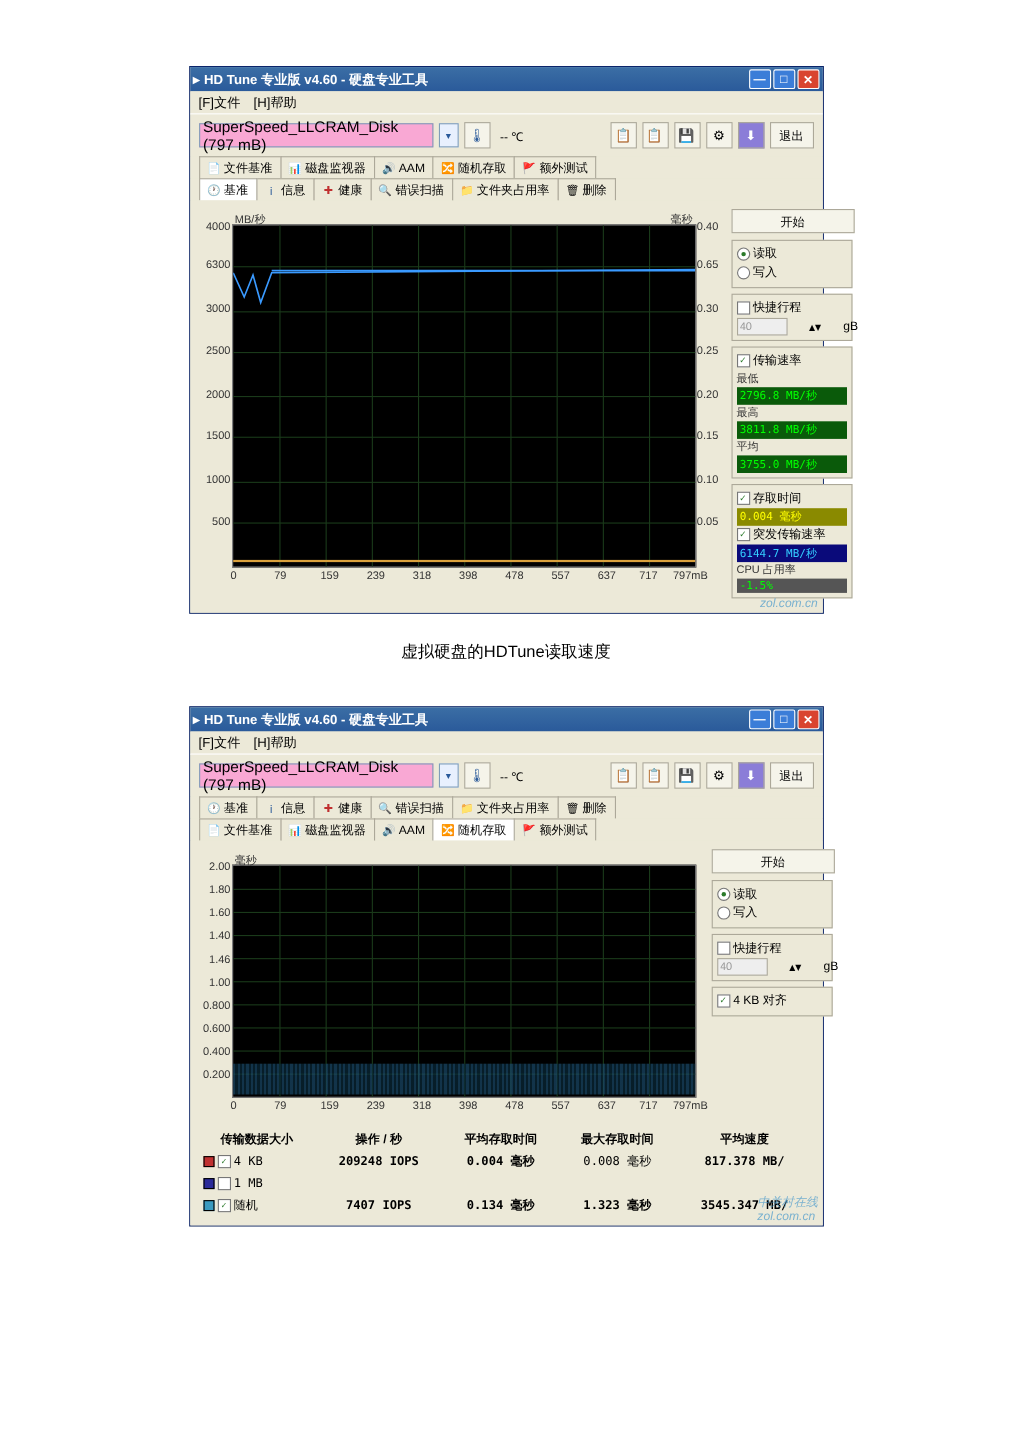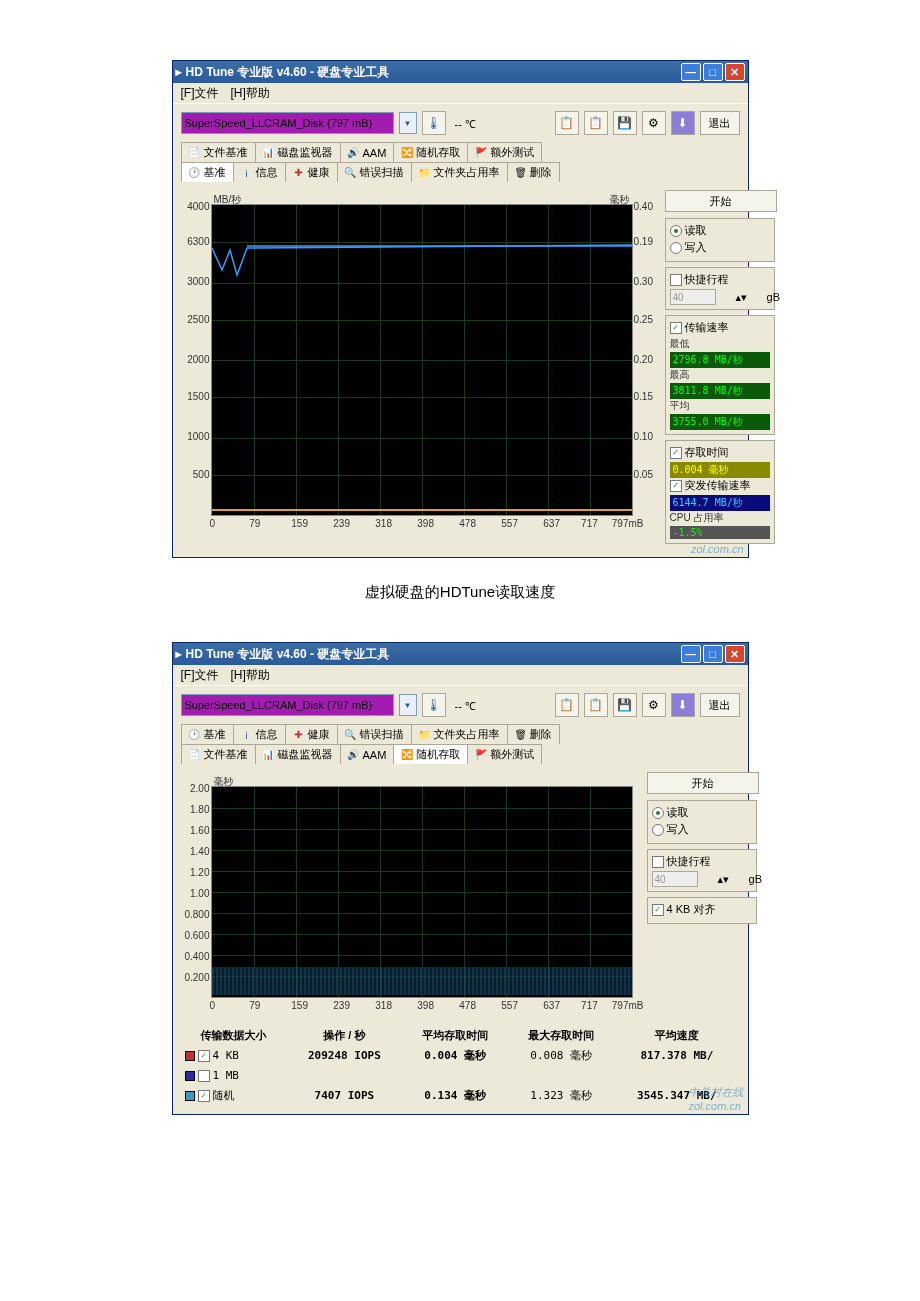--- a/index.html
+++ b/index.html
@@ -5,21 +5,21 @@
   body{margin:0;background:#fff;font-family:"Microsoft YaHei",Arial,sans-serif;font-size:12px;color:#000;width:920px}
   .page{padding:60px 20px}
   .window{width:575px;margin:0 auto 25px;border:1px solid #0a246a;background:#ece9d8;position:relative}
   .titlebar{background:linear-gradient(#3b6ea5,#2a5a9a);color:#fff;height:22px;display:flex;align-items:center;padding:0 3px;font-weight:bold;font-size:12px}
   .titlebar .tico{margin-right:4px}
   .titlebar .spacer{flex:1}
   .tbtn{width:18px;height:16px;display:inline-flex;align-items:center;justify-content:center;margin-left:2px;font-weight:bold;font-size:11px;border:1px solid #fff;border-radius:2px}
   .min{background:#3b7dd8}.max{background:#3b7dd8}.close{background:#d9442f}
   .menubar{background:#ece9d8;height:20px;display:flex;align-items:center;gap:12px;padding:0 8px;font-size:12px}
   .toolbar{height:30px;display:flex;align-items:center;padding:4px 8px;gap:5px;background:#ece9d8;border-top:1px solid #fff}
-  .drive{width:205px;height:20px;background:#a21caf;border:1px solid #7f9db9;font-size:11px;padding:0 3px;display:flex;align-items:center}
+  .drive{width:205px;height:20px;background:#f9a8d4;border:1px solid #7f9db9;font-size:14px;padding:0 3px;display:flex;align-items:center}
   .drop{width:16px;height:20px;border:1px solid #7f9db9;background:#e8f0fe;display:flex;align-items:center;justify-content:center;font-size:8px;color:#2a5a9a}
   .icobtn{width:22px;height:22px;border:1px solid #aca899;background:#f5f4ea;display:flex;align-items:center;justify-content:center;font-size:12px}
   .icobtn.purple{background:#8b7dd8;color:#fff}
   .temp{font-size:11px;padding:0 4px}
   .exitbtn{width:38px;height:22px;border:1px solid #aca899;background:#f5f4ea;font-size:11px;display:flex;align-items:center;justify-content:center}
   .tabs{display:flex;padding:0 8px;gap:0;background:#ece9d8}
   .tabs2{display:flex;padding:0 8px;background:#ece9d8}
   .tab{display:flex;align-items:center;gap:3px;padding:2px 7px;font-size:11px;border:1px solid #aca899;border-bottom:none;background:#ece9d8;margin-right:-1px;white-space:nowrap}
   .tab.active{background:#fff;position:relative;z-index:1}
   .tabrow2{border-top:0}
@@ -178,21 +178,21 @@
 
         <span class="ylabel" style="top:-4px">4000</span>
             <span class="ylabel" style="top:10%">6300</span>
             <span class="ylabel" style="top:23%">3000</span>
             <span class="ylabel" style="top:35%">2500</span>
             <span class="ylabel" style="top:48%">2000</span>
             <span class="ylabel" style="top:60%">1500</span>
             <span class="ylabel" style="top:73%">1000</span>
             <span class="ylabel" style="top:85%">500</span>
         <span class="yrlabel" style="top:-4px">0.40</span>
-            <span class="yrlabel" style="top:10%">0.19</span>
+            <span class="yrlabel" style="top:10%">0.65</span>
             <span class="yrlabel" style="top:23%">0.30</span>
             <span class="yrlabel" style="top:35%">0.25</span>
             <span class="yrlabel" style="top:48%">0.20</span>
             <span class="yrlabel" style="top:60%">0.15</span>
             <span class="yrlabel" style="top:73%">0.10</span>
             <span class="yrlabel" style="top:85%">0.05</span>
         <span class="xlabel" style="left:-2px">0</span>
             <span class="xlabel" style="left:9%">79</span>
             <span class="xlabel" style="left:19%">159</span>
             <span class="xlabel" style="left:29%">239</span>
@@ -365,21 +365,21 @@
               <div class="grid-v" style="left:50%"></div>
               <div class="grid-v" style="left:60%"></div>
               <div class="grid-v" style="left:70%"></div>
               <div class="grid-v" style="left:80%"></div>
               <div class="grid-v" style="left:90%"></div>
           <div class="noise"></div>
           <span class="ylabel" style="top:-4px">2.00</span>
               <span class="ylabel" style="top:8%">1.80</span>
               <span class="ylabel" style="top:18%">1.60</span>
               <span class="ylabel" style="top:28%">1.40</span>
-              <span class="ylabel" style="top:38%">1.20</span>
+              <span class="ylabel" style="top:38%">1.46</span>
               <span class="ylabel" style="top:48%">1.00</span>
               <span class="ylabel" style="top:58%">0.800</span>
               <span class="ylabel" style="top:68%">0.600</span>
               <span class="ylabel" style="top:78%">0.400</span>
               <span class="ylabel" style="top:88%">0.200</span>
           <span class="xlabel" style="left:-2px">0</span>
               <span class="xlabel" style="left:9%">79</span>
               <span class="xlabel" style="left:19%">159</span>
               <span class="xlabel" style="left:29%">239</span>
               <span class="xlabel" style="left:39%">318</span>
@@ -465,21 +465,21 @@
             <tr>
               <td style="text-align: left;">
                 <span class="rowlegend">
                   <span class="sq" style="background:#3a9ac0"></span>
                   <span class="cbox">✓</span>
                   <span>随机</span>
                 </span>
               </td>
               <td style="font-weight: bold;">7407 IOPS</td>
               <td style="font-weight: bold;">0.134 毫秒</td>
-              <td style="font-weight: normal;">1.323 毫秒</td>
+              <td style="font-weight: bold;">1.323 毫秒</td>
               <td style="font-weight: bold;">3545.347 MB/</td>
             </tr>
           </tbody>
     </table>
     <div class="watermark">中关村在线<br>zol.com.cn</div>
   </div>
 </div>
 
 
 </div>

